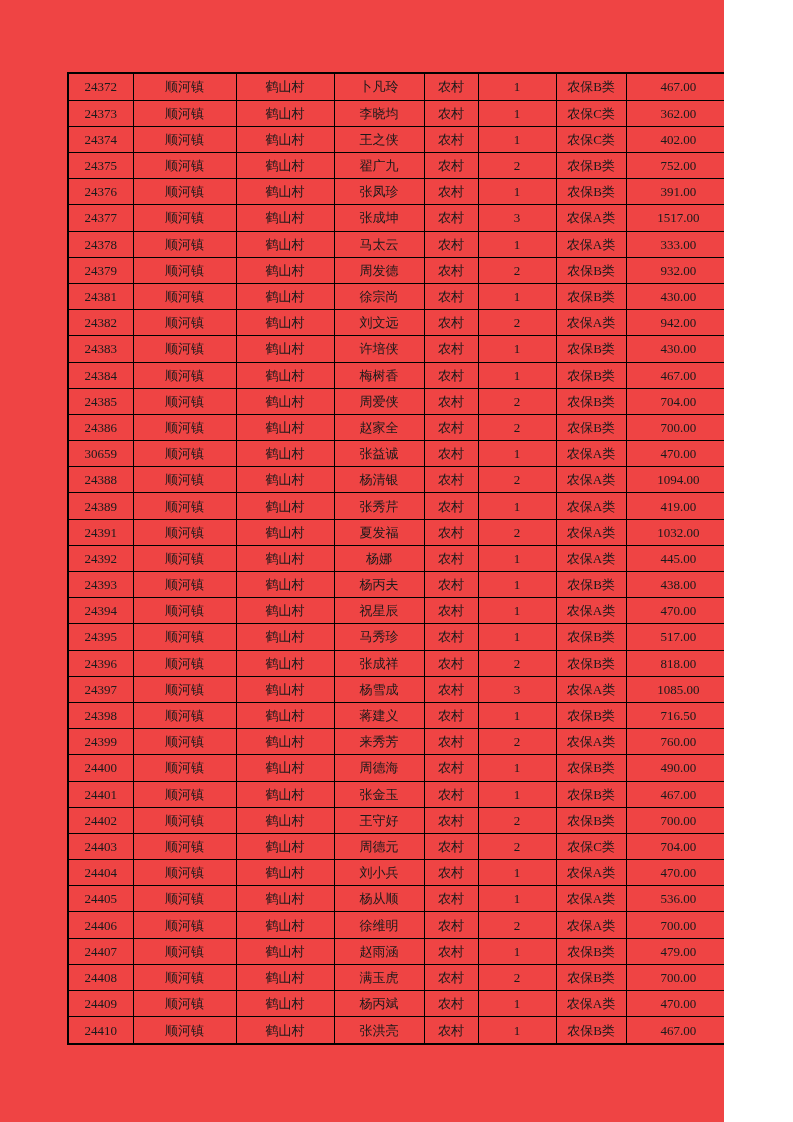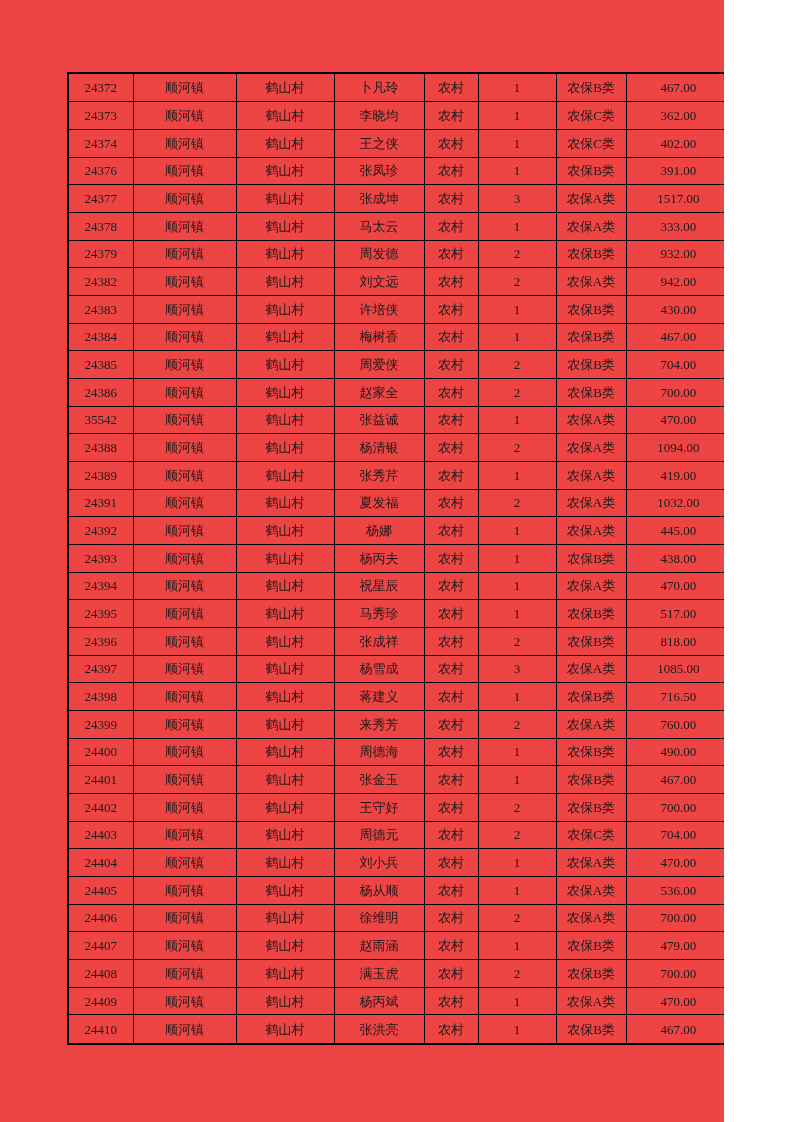--- a/index.html
+++ b/index.html
@@ -85,20 +85,30 @@
           <td>24374</td>
           <td>顺河镇</td>
           <td>鹤山村</td>
           <td>王之侠</td>
           <td>农村</td>
           <td>1</td>
           <td>农保C类</td>
           <td>402.00</td>
         </tr>
         <tr>
+          <td>24375</td>
+          <td>顺河镇</td>
+          <td>鹤山村</td>
+          <td>翟广九</td>
+          <td>农村</td>
+          <td>2</td>
+          <td>农保B类</td>
+          <td>752.00</td>
+        </tr>
+        <tr>
           <td>24376</td>
           <td>顺河镇</td>
           <td>鹤山村</td>
           <td>张凤珍</td>
           <td>农村</td>
           <td>1</td>
           <td>农保B类</td>
           <td>391.00</td>
         </tr>
         <tr>
@@ -125,20 +135,30 @@
           <td>24379</td>
           <td>顺河镇</td>
           <td>鹤山村</td>
           <td>周发德</td>
           <td>农村</td>
           <td>2</td>
           <td>农保B类</td>
           <td>932.00</td>
         </tr>
         <tr>
+          <td>24381</td>
+          <td>顺河镇</td>
+          <td>鹤山村</td>
+          <td>徐宗尚</td>
+          <td>农村</td>
+          <td>1</td>
+          <td>农保B类</td>
+          <td>430.00</td>
+        </tr>
+        <tr>
           <td>24382</td>
           <td>顺河镇</td>
           <td>鹤山村</td>
           <td>刘文远</td>
           <td>农村</td>
           <td>2</td>
           <td>农保A类</td>
           <td>942.00</td>
         </tr>
         <tr>
@@ -175,21 +195,21 @@
           <td>24386</td>
           <td>顺河镇</td>
           <td>鹤山村</td>
           <td>赵家全</td>
           <td>农村</td>
           <td>2</td>
           <td>农保B类</td>
           <td>700.00</td>
         </tr>
         <tr>
-          <td>35542</td>
+          <td>30659</td>
           <td>顺河镇</td>
           <td>鹤山村</td>
           <td>张益诚</td>
           <td>农村</td>
           <td>1</td>
           <td>农保A类</td>
           <td>470.00</td>
         </tr>
         <tr>
           <td>24388</td>

